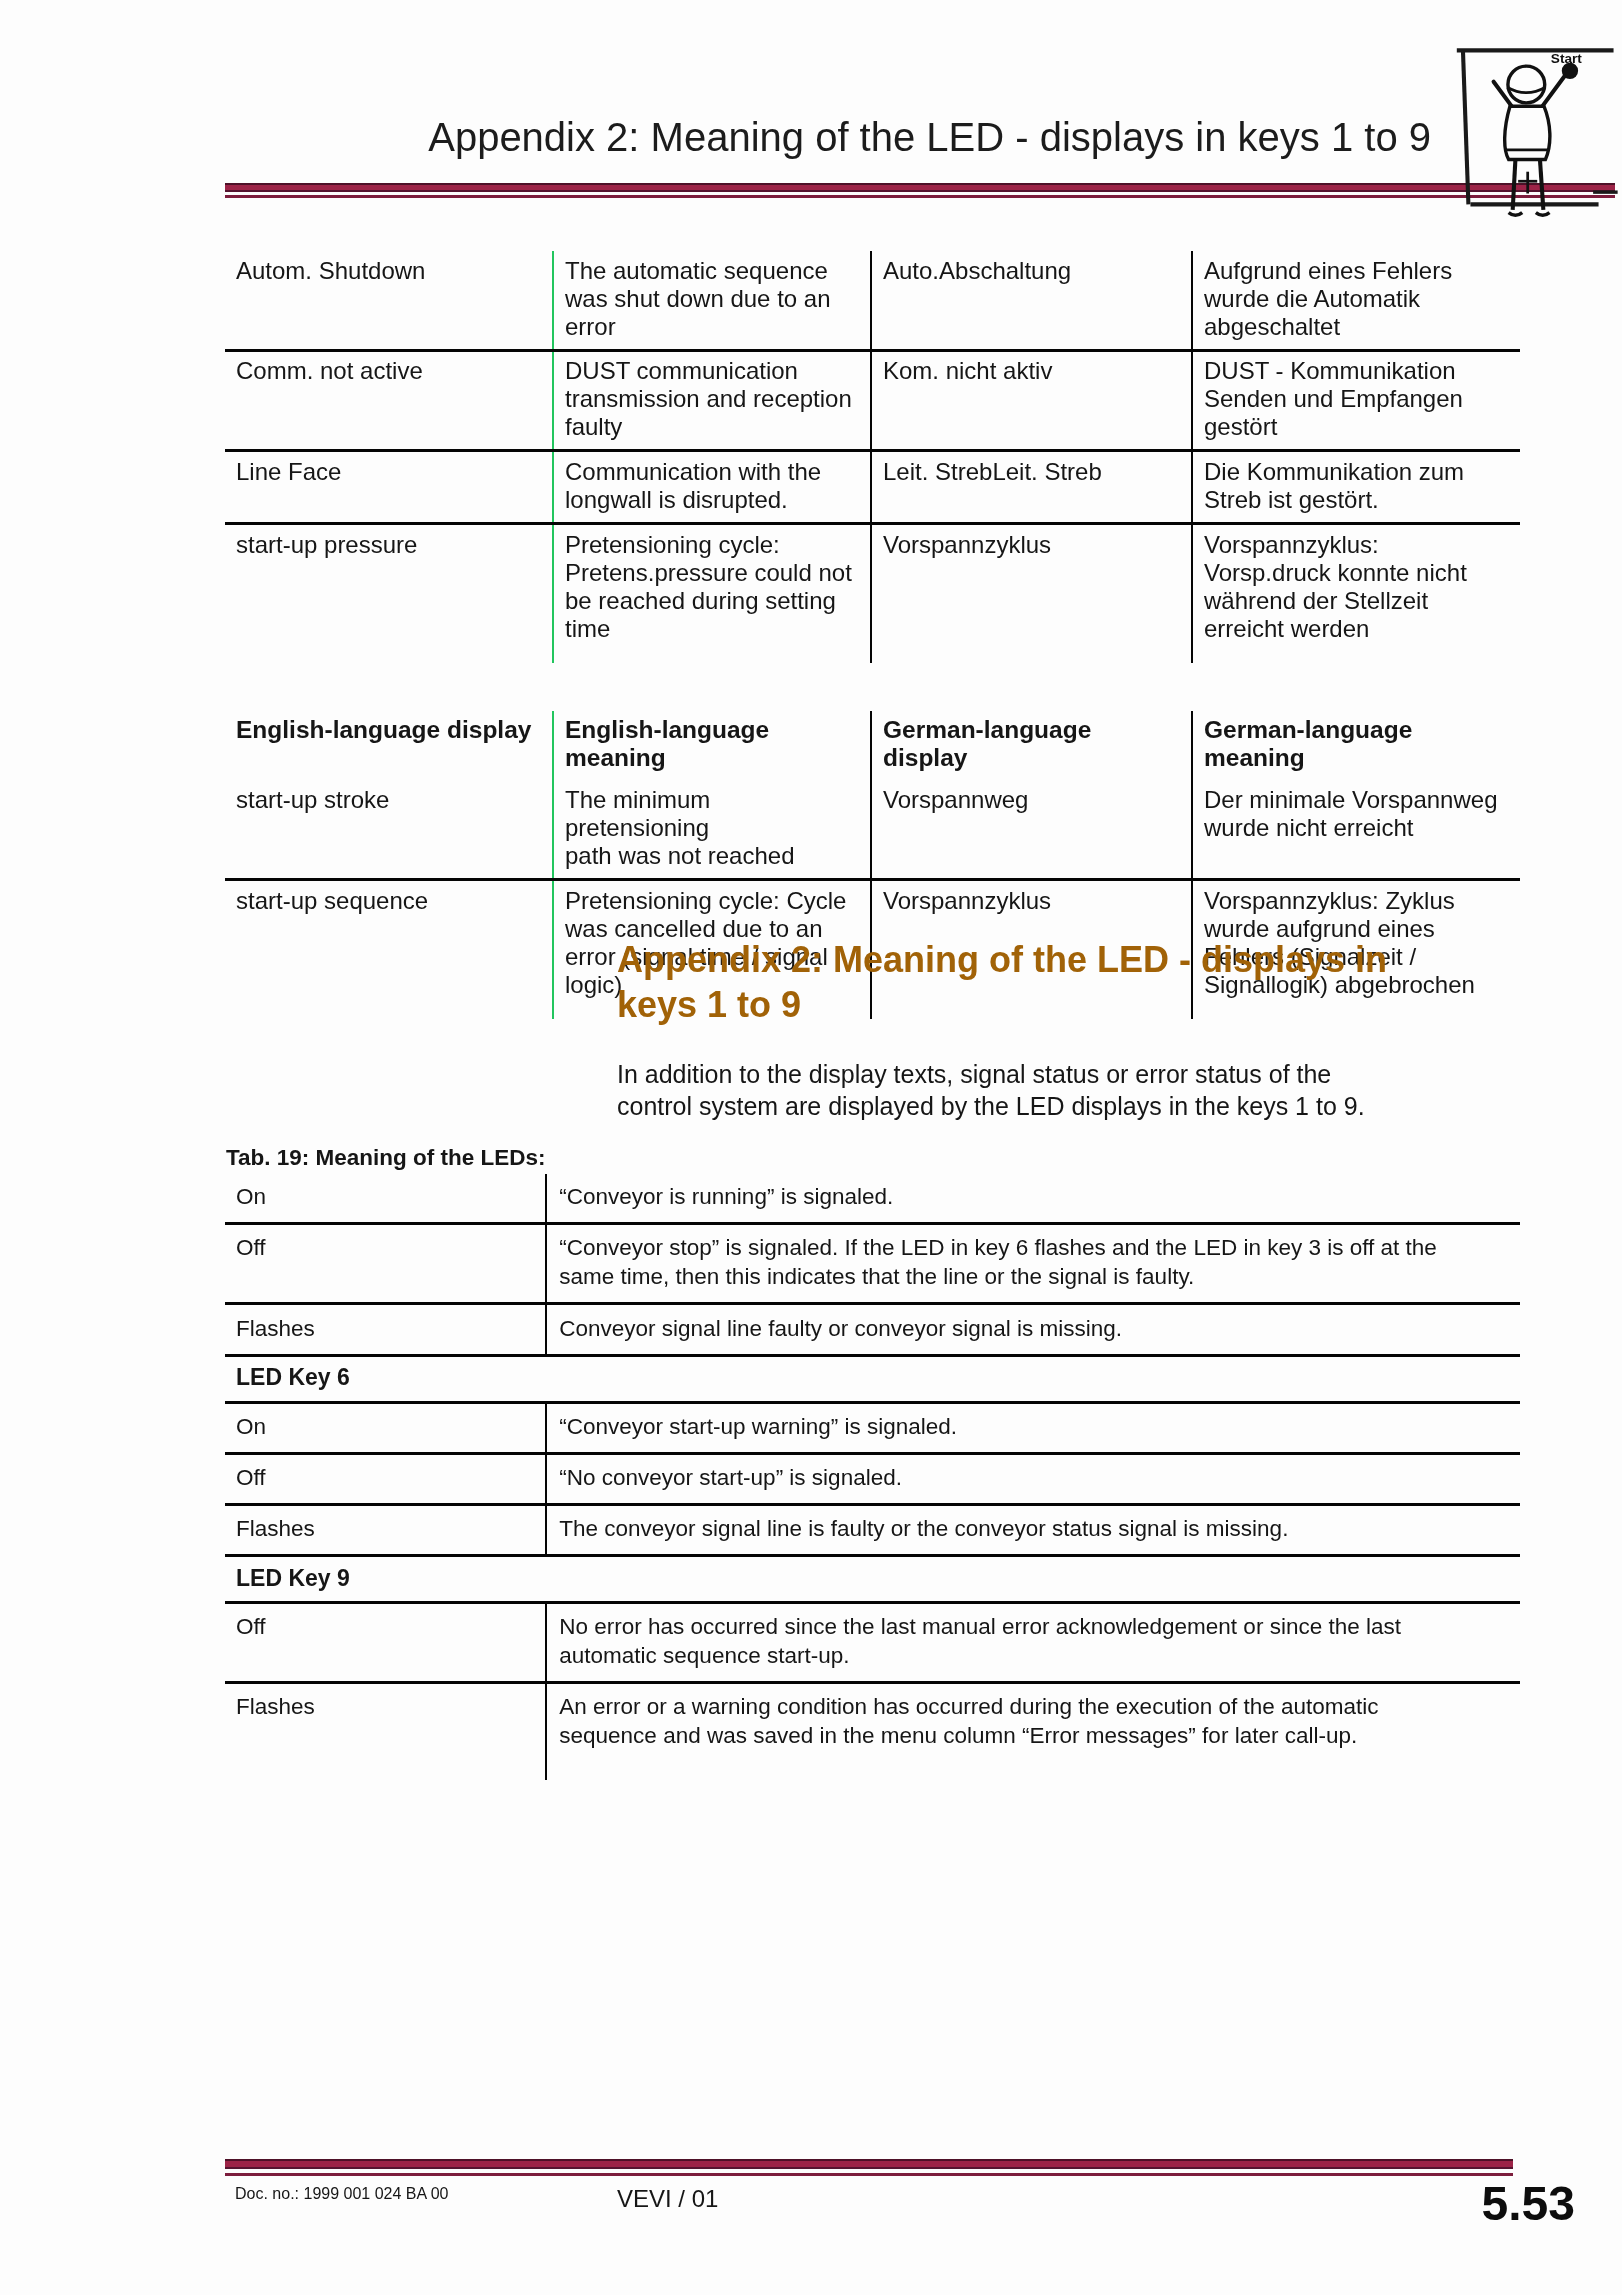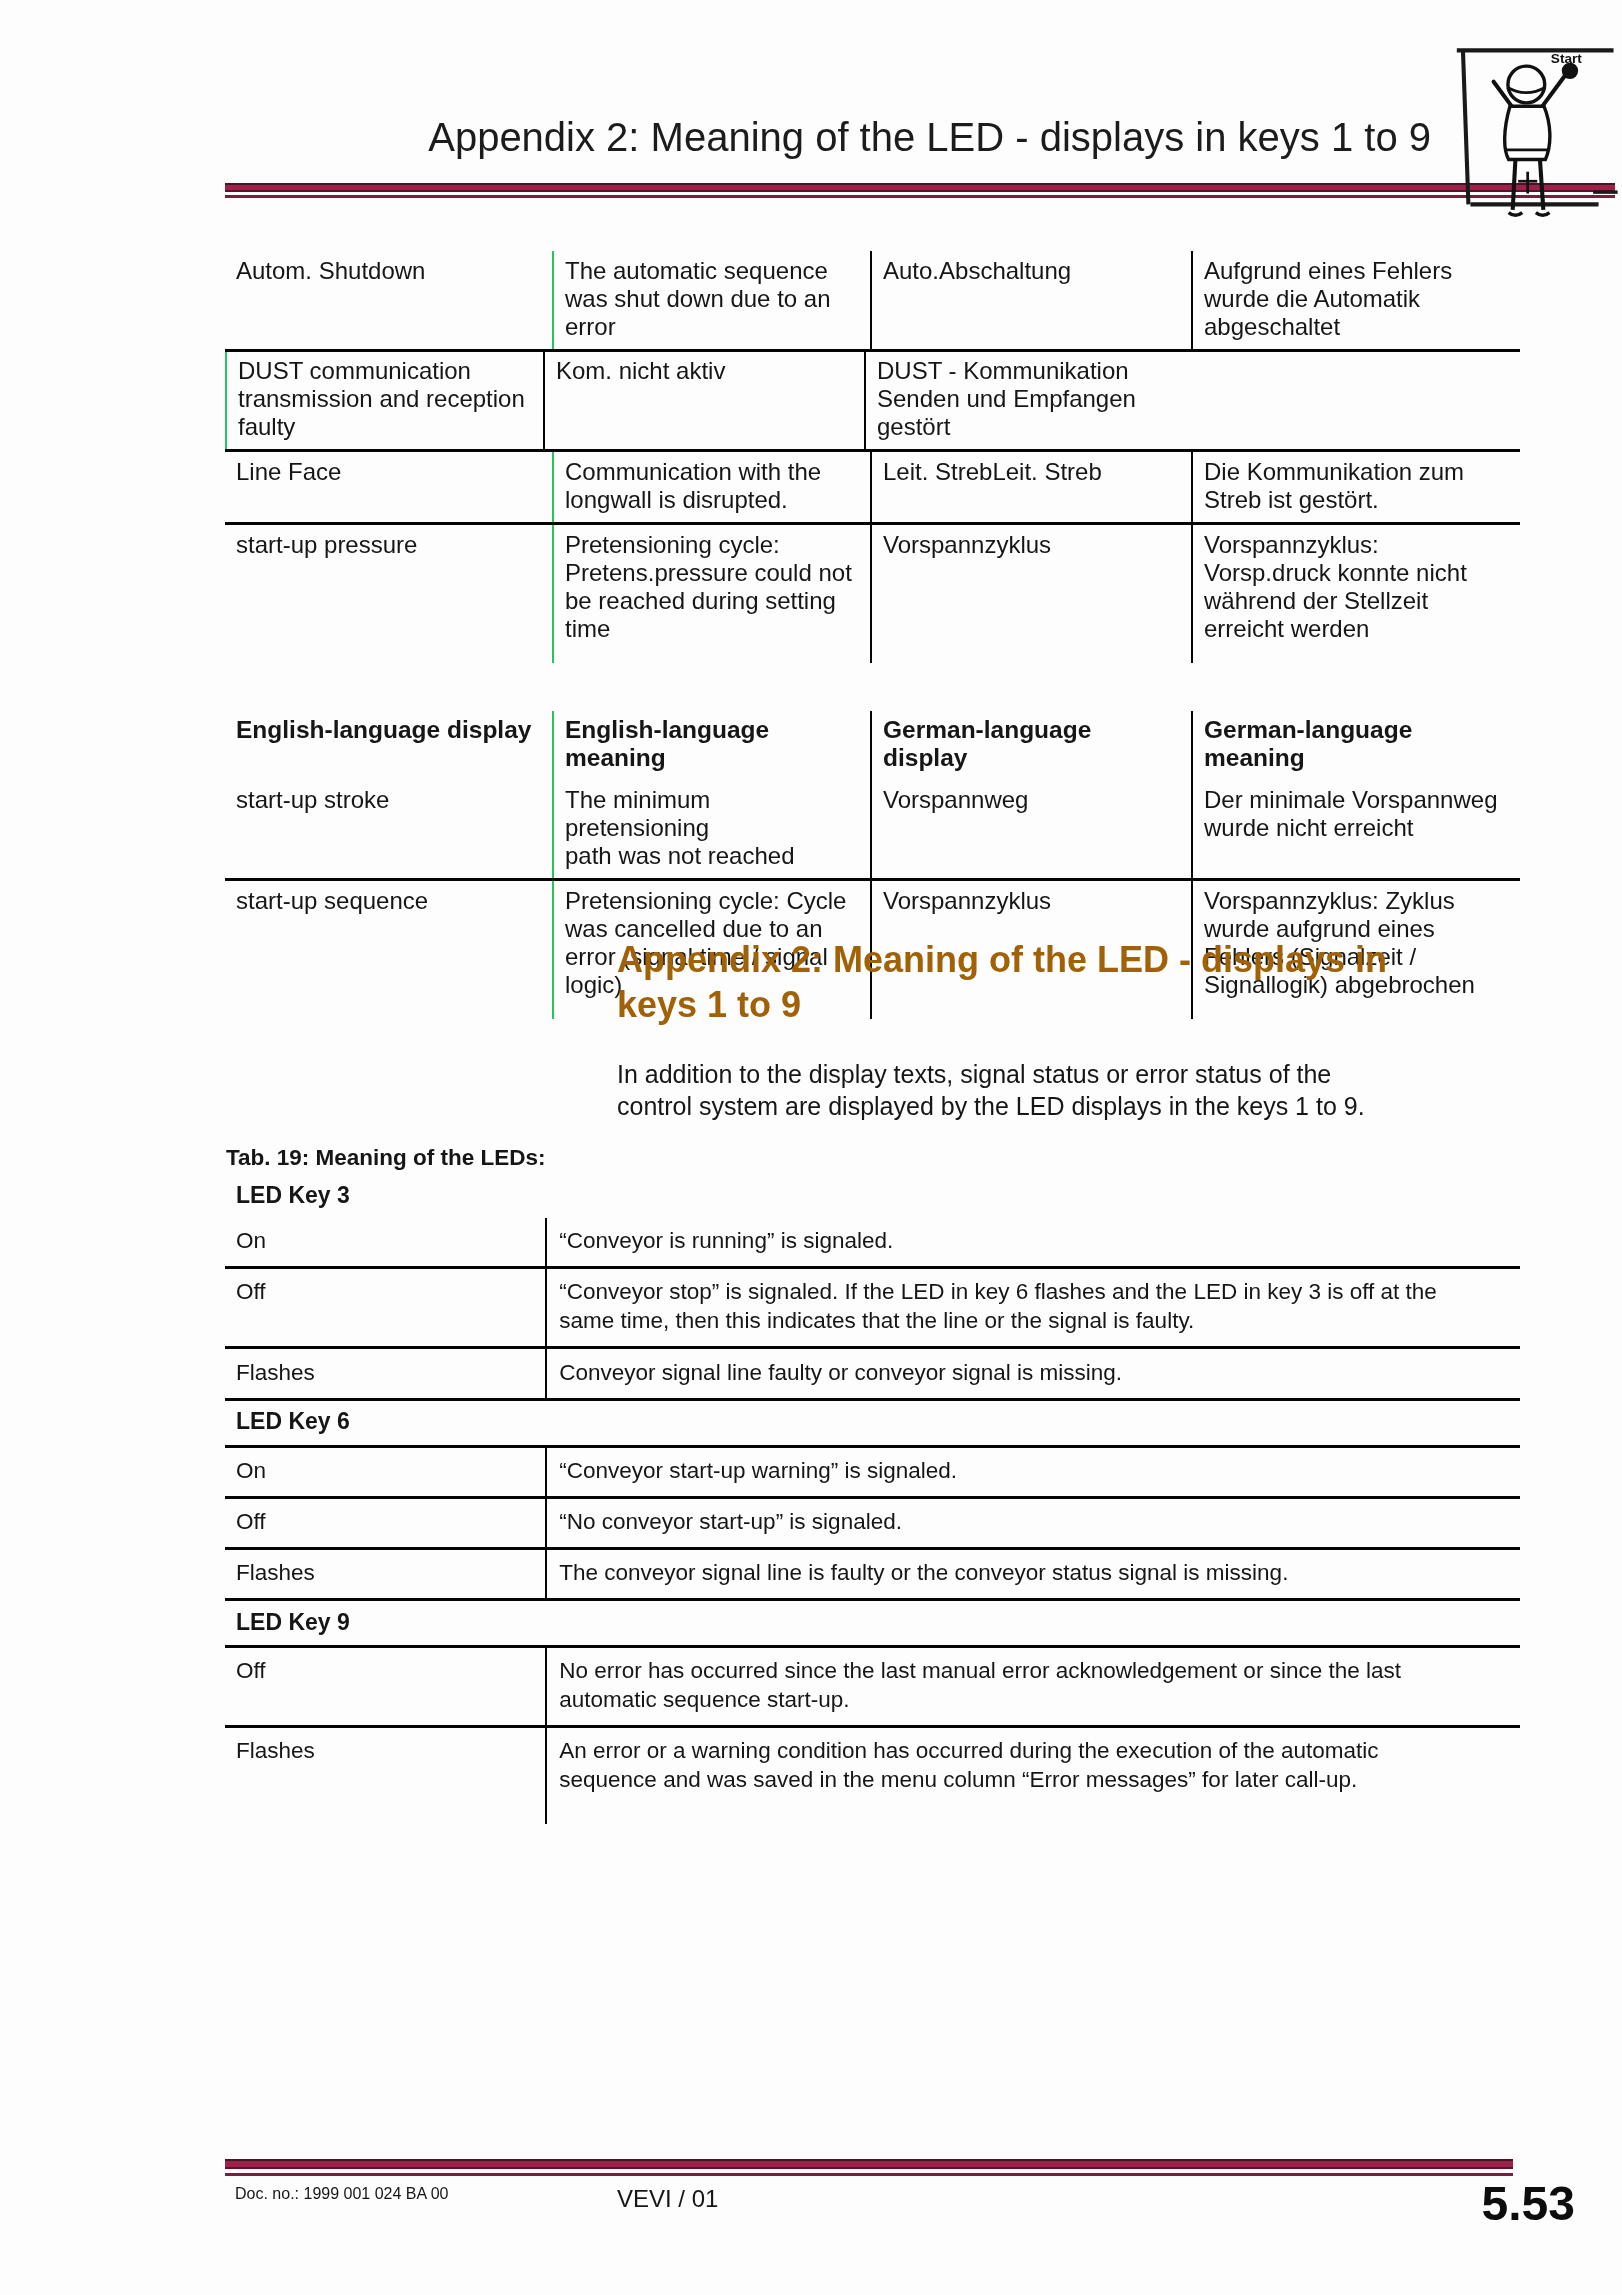--- a/index.html
+++ b/index.html
@@ -127,20 +127,21 @@
     <div class="c c2 pre">The automatic sequence
 was shut down due to an
 error</div>
     <div class="c c3 pre">Auto.Abschaltung</div>
     <div class="c c4 pre">Aufgrund eines Fehlers
 wurde die Automatik
 abgeschaltet</div>
   </div>
 
   <div class="t1-row bt">
+    <div class="c c1 pre">Comm. not active</div>
     <div class="c c2 pre">DUST communication
 transmission and reception
 faulty</div>
     <div class="c c3 pre">Kom. nicht aktiv</div>
     <div class="c c4 pre">DUST - Kommunikation
 Senden und Empfangen
 gestört</div>
   </div>
 
   <div class="t1-row bt">
@@ -199,23 +200,20 @@
 
 <div class="mid-heading pre">Appendix 2: Meaning of the LED - displays in
 keys 1 to 9</div>
 <div class="intro pre">In addition to the display texts, signal status or error status of the
 control system are displayed by the LED displays in the keys 1 to 9.</div>
 <div class="tab-caption">Tab. 19: Meaning of the LEDs:</div>
 
 <div class="t2">
 
   <div class="t2-row">
-    <div class="sec-cell">LED Key 3</div>
-  </div>
-  <div class="t2-row">
     <div class="s">On</div>
     <div class="d pre">“Conveyor is running” is signaled.</div>
   </div>
   <div class="t2-row bt">
     <div class="s">Off</div>
     <div class="d pre">“Conveyor stop” is signaled. If the LED in key 6 flashes and the LED in key 3 is off at the
 same time, then this indicates that the line or the signal is faulty.</div>
   </div>
   <div class="t2-row bt">
     <div class="s">Flashes</div>

